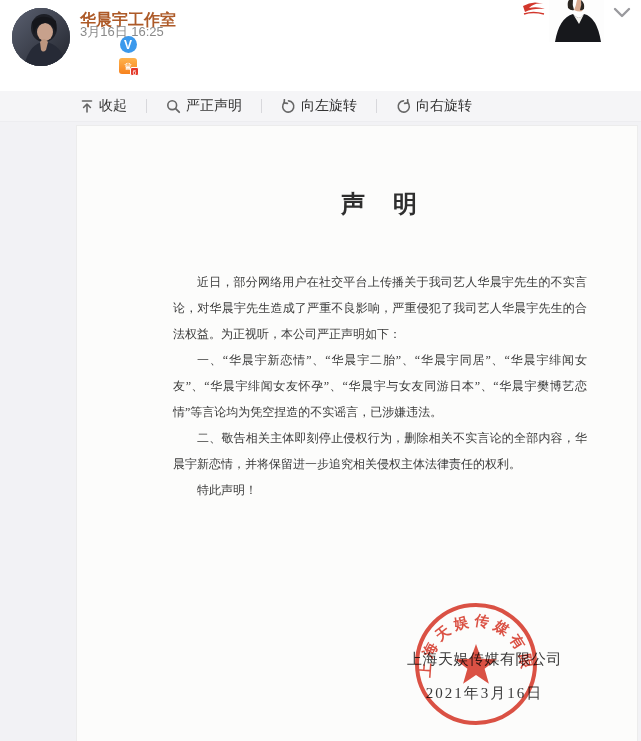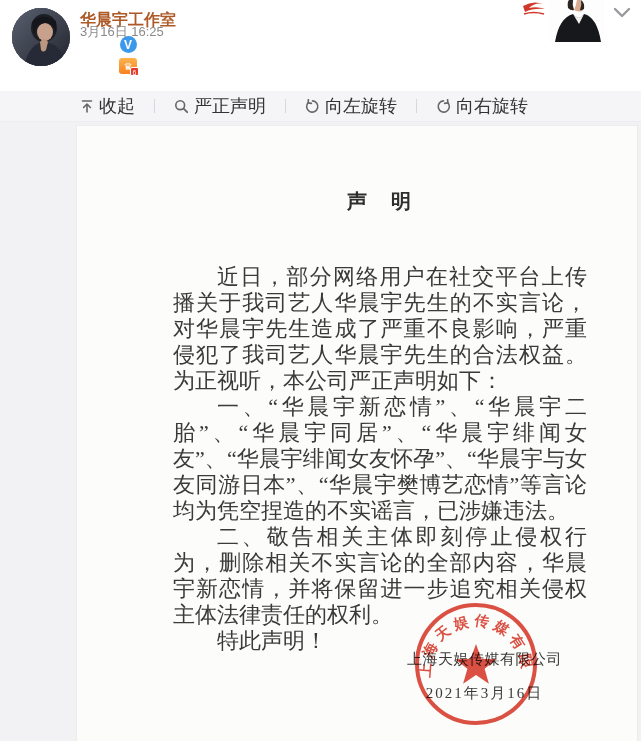--- a/index.html
+++ b/index.html
@@ -27,32 +27,32 @@
 
   
   .deco { position:absolute; right:32px; top:0; width:88px; height:44px; pointer-events:none; }
   .chevron { position:absolute; right:8px; top:4px; width:22px; height:18px; cursor:pointer; }
 
   
   .media-area { position:absolute; left:0; top:91px; width:641px; height:650px;
     background:#f2f2f5; }
   .img-toolbar { height:31px; display:flex; align-items:center; padding-left:78px;
     background:#f5f5f7; border-bottom:1px solid #ededf0; }
-  .tb-item { display:flex; align-items:center; gap:5px; font-size:18px; color:#333;
+  .tb-item { display:flex; align-items:center; gap:5px; font-size:14px; color:#333;
     cursor:pointer; padding:0 2px; }
   .tb-item svg { display:block; }
   .tb-sep { width:1px; height:14px; background:#d8d8dc; margin:0 17px; }
 
   
   .doc { position:absolute; left:77px; top:35px; width:560px; height:615px;
     background:#fcfcfb; box-shadow:0 0 0 1px #ececec; cursor:zoom-in; overflow:hidden; }
   .doc-inner { padding:62px 50px 0 96px; }
   .doc-title { text-align:center; font-family:"Liberation Serif", serif; font-weight:bold;
-    font-size:20px; color:#2e2e2e; letter-spacing:2px; margin-bottom:49px; white-space:pre; }
-  .doc-body p { font-family:"Liberation Serif", serif; font-size:22px; line-height:26px;
+    font-size:24px; color:#2e2e2e; letter-spacing:2px; margin-bottom:49px; white-space:pre; }
+  .doc-body p { font-family:"Liberation Serif", serif; font-size:12px; line-height:26px;
     color:#3a3a3a; text-indent:2em; text-align:justify; }
   .signature { position:absolute; left:330px; top:524px; text-align:center;
     font-family:"Liberation Serif", serif; color:#3a3a3a; }
   .signature .company { font-size:15px; letter-spacing:0.5px; }
   .signature .sign-date { font-size:15px; margin-top:15px; letter-spacing:2px; }
   .seal { position:absolute; left:333px; top:472px; width:132px; height:132px;
     opacity:0.88; mix-blend-mode:multiply; pointer-events:none; }
 </style>
 </head>
 <body>

